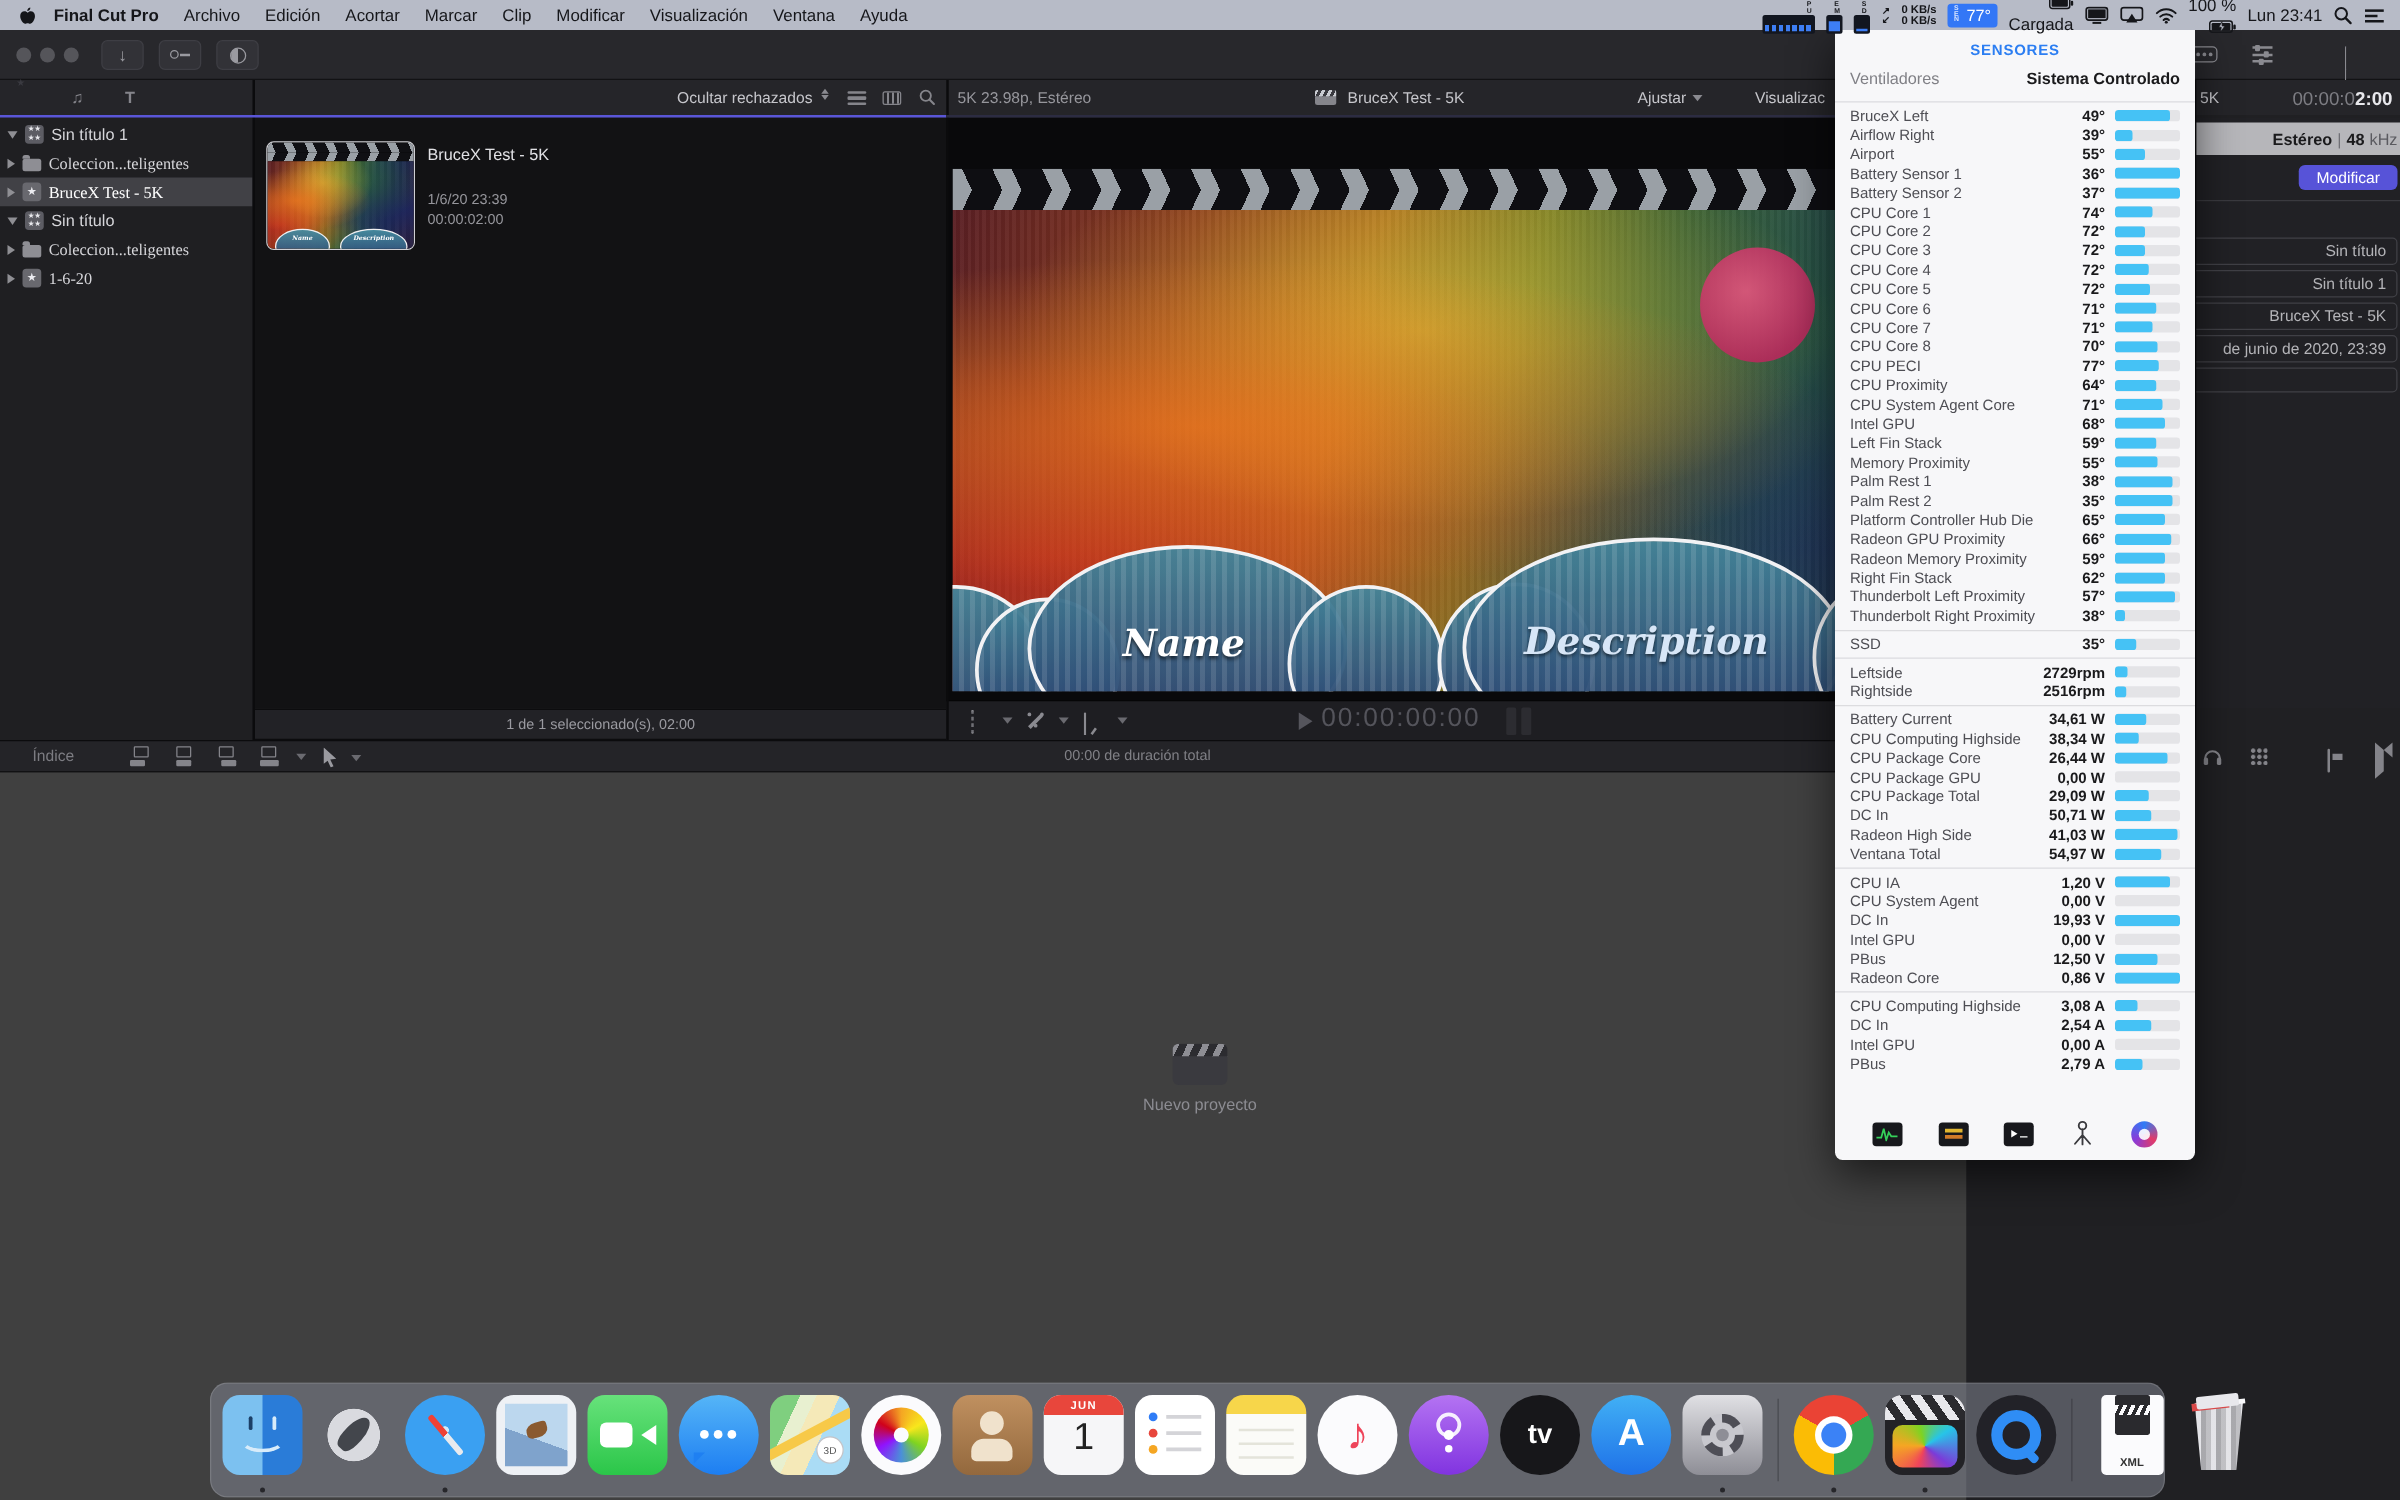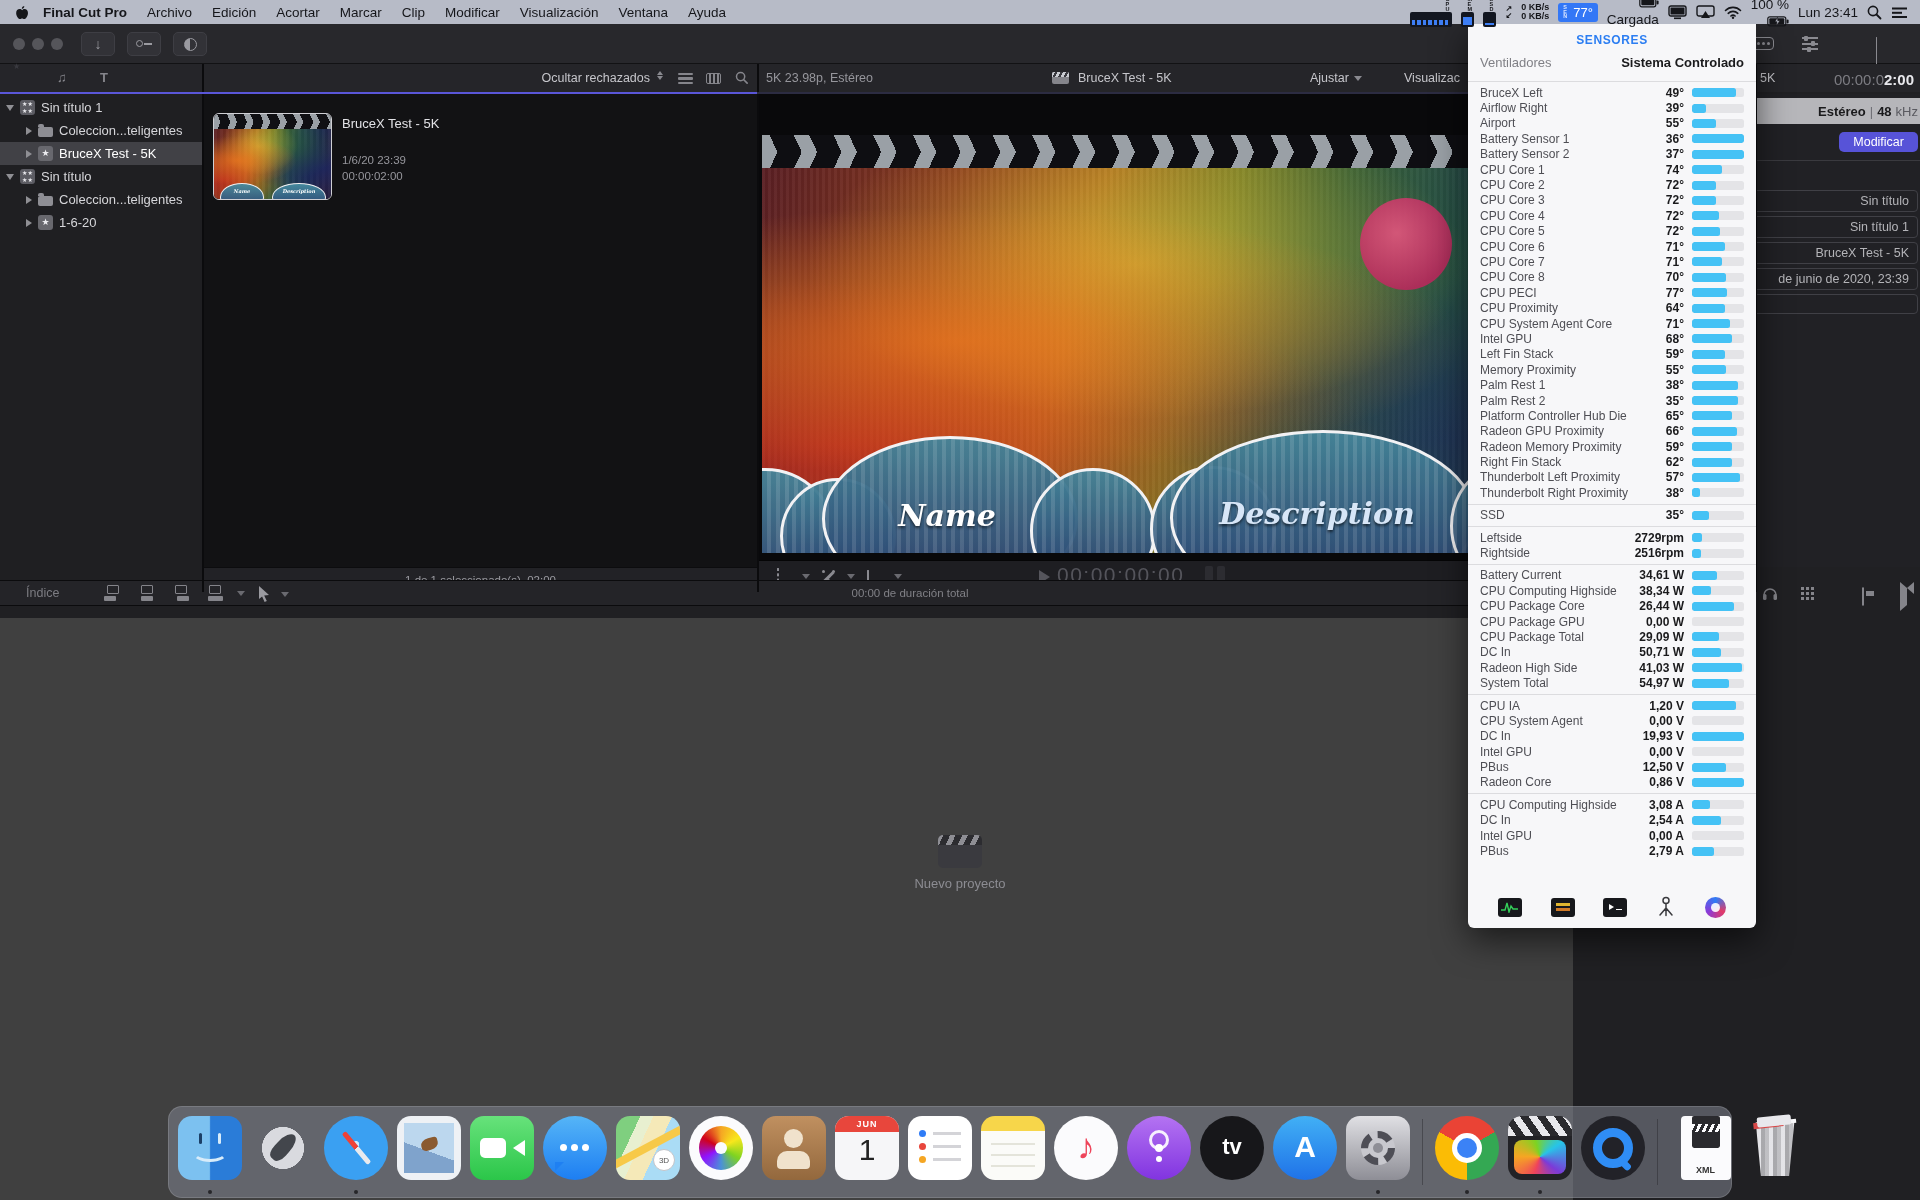--- a/index.html
+++ b/index.html
@@ -71,21 +71,21 @@
   .icon-filmview{position:absolute;top:9px;width:15px;height:11px;border:1.4px solid #85858b;border-radius:2px;box-sizing:border-box;
     background:repeating-linear-gradient(90deg,transparent 0 2.5px,#85858b 2.5px 4px);}
   .mini-clap{position:absolute;width:17px;height:12px;border-radius:2px;background:#85858b;overflow:hidden;}
   .mini-clap::before{content:"";display:block;height:5px;background:repeating-linear-gradient(115deg,#caccd2 0 2.5px,#3a3a40 2.5px 5px);}
   .focus-line1{position:absolute;left:0;top:68px;width:757px;height:2px;background:#5a56d8;z-index:5;}
   .focus-line2{position:absolute;left:757px;top:68px;width:998px;height:2px;background:#2c2c42;z-index:5;}
 
   
   #sidebar{position:absolute;left:0;top:70px;width:202px;height:498px;background:#1f1f22;}
   .sb-row{display:flex;align-items:center;height:23px;gap:6px;color:#d6d6da;font-size:13px;padding-left:6px;}
-  .sb-row.lv1{padding-left:26px;}
+  .sb-row.lv1{padding-left:6px;font-family:Liberation Serif, serif;}
   .sb-row.sel{background:#414146;color:#fff;}
   .dis{width:0;height:0;flex:none;}
   .dis.open{border-left:4.5px solid transparent;border-right:4.5px solid transparent;border-top:6px solid #8f8f94;}
   .dis.closed{border-top:4.5px solid transparent;border-bottom:4.5px solid transparent;border-left:6px solid #8f8f94;}
   .ic{flex:none;}
   .ic-library-group{width:15px;height:15px;background:#5c5c63;border-radius:3px;color:#e8e8ec;font-size:6px;line-height:7px;
     letter-spacing:0;text-align:center;word-break:break-all;overflow:hidden;padding-top:1px;box-sizing:border-box;width:15px;}
   .ic-folder{width:15px;height:10px;background:#8e8e94;border-radius:2px;position:relative;margin-top:3px;}
   .ic-folder::before{content:"";position:absolute;top:-3px;left:0;width:6px;height:3px;background:#8e8e94;border-radius:2px 2px 0 0;}
   .ic-star{width:15px;height:15px;background:#68686e;border-radius:3px;color:#ececf0;font-size:9px;line-height:15px;text-align:center;}
@@ -155,21 +155,21 @@
   .ib-b{font-weight:bold;}
   .ib-sep{color:#707076;}
   .ib-l{color:#5a5a60;}
   #insp-modify{position:absolute;right:8px;top:38px;background:#5753d8;color:#fff;font-size:12.5px;
     padding:3px 14px;border-radius:5px;}
   #insp-sep{position:absolute;left:0;right:0;top:66px;height:1px;background:#3a3a3f;}
   .insp-field{position:absolute;left:-60px;right:8px;height:22px;border:1px solid #404046;border-radius:4px;
     display:flex;align-items:center;justify-content:flex-end;padding-right:8px;font-size:12.5px;color:#b4b4b8;box-sizing:border-box;}
 
   
-  #tl-bar{position:absolute;left:0;top:556px;width:1600px;height:26px;background:#242428;
+  #tl-bar{position:absolute;left:0;top:568px;width:1600px;height:26px;background:#242428;
     border-top:1px solid #0b0b0d;border-bottom:1px solid #0b0b0d;box-sizing:border-box;}
   #tl-index{position:absolute;left:26px;top:5px;font-size:12.5px;color:#7c7c82;}
   .ei{position:absolute;top:4px;width:20px;height:16px;}
   .ei::before{content:"";position:absolute;left:3px;top:0;width:10px;height:7px;border:1.4px solid #84848a;border-radius:1px;}
   .ei::after{content:"";position:absolute;left:0;bottom:0;width:12px;height:5px;background:#84848a;border-radius:1px;}
   .ei.e2::after{left:3px;}
   .ei.e3::after{left:5px;}
   .ei.e4::after{left:2px;width:15px;}
   .ei-caret{position:absolute;top:10px;}
   #tl-duration{position:absolute;left:810px;top:6px;width:200px;text-align:center;font-size:11.5px;color:#808086;}
@@ -870,21 +870,21 @@
           </span>
         </div>
         <div class="srow">
           <span class="sl">Radeon High Side</span>
           <span class="sv">41,03 W</span>
           <span class="sbar">
             <span class="sfill" style="width: 97%; background: rgb(69, 194, 245);"></span>
           </span>
         </div>
         <div class="srow">
-          <span class="sl">System Total</span>
+          <span class="sl">Ventana Total</span>
           <span class="sv">54,97 W</span>
           <span class="sbar">
             <span class="sfill" style="width: 72%; background: rgb(69, 194, 245);"></span>
           </span>
         </div>
         <div class="sp-sep"></div>
         <div class="srow">
           <span class="sl">CPU IA</span>
           <span class="sv">1,20 V</span>
           <span class="sbar">

